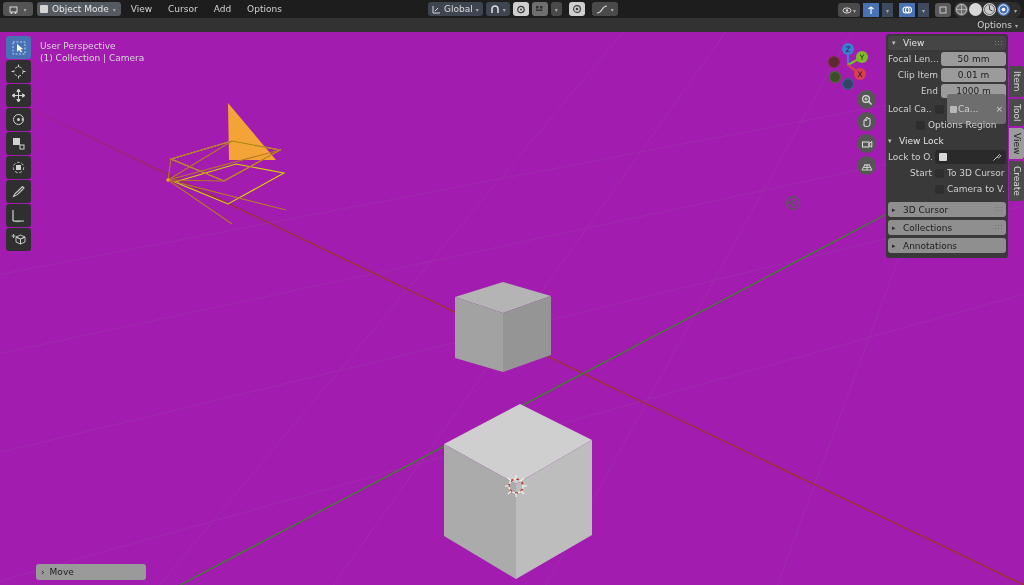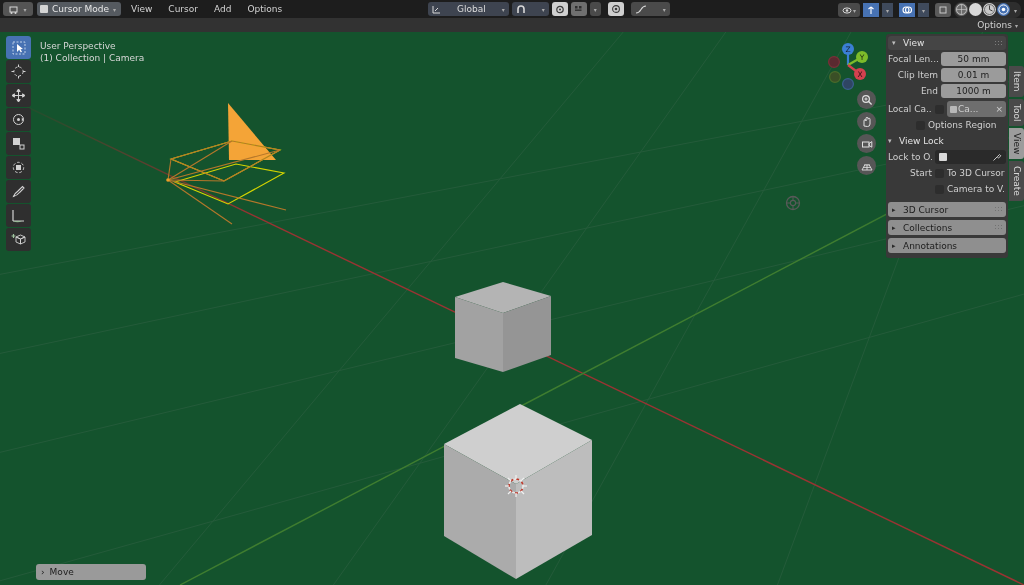--- a/index.html
+++ b/index.html
@@ -26,21 +26,21 @@
   .mode-pill {
     height: 14px; background: #555a60; border-radius: 3px;
     display: flex; align-items: center; gap: 4px; padding: 0 5px 0 3px;
     color: #e8e8e8; font-size: 9px;
   }
   .mode-pill .sq { width: 8px; height: 8px; background: #d4d4d4; border-radius: 1px; }
   .menu-item { color: #d2d2d2; font-size: 9px; padding: 0 6px; line-height: 18px; }
   .tb-center { position: absolute; left: 428px; top: 2px; display: flex; align-items: center; gap: 3px; }
   .pill {
     height: 14px; background: #3e4450; border-radius: 3px;
-    display: flex; align-items: center; gap: 16px; padding: 0 4px;
+    display: flex; align-items: center; gap: 3px; padding: 0 4px;
     font-size: 9px; color: #dcdcdc;
   }
   .iconbtn {
     width: 16px; height: 14px; background: #4a4a4a; border-radius: 3px;
     display: flex; align-items: center; justify-content: center;
     font-size: 8px; color: #ddd;
   }
   .iconbtn.lit { background: #cfcfcf; color: #333; }
   .iconbtn.blue { background: #4772b3; color: #fff; }
   .iconbtn.grp { border-radius: 0; }
@@ -60,21 +60,21 @@
   }
   .options-btn {
     position: absolute; right: 6px; top: 1px; height: 12px;
     display: flex; align-items: center; gap: 3px;
     font-size: 9px; color: #cfcfcf; margin-left: 39px;
   }
 
   
   .viewport {
     position: absolute; left: 0; top: 32px; width: 1024px; height: 553px;
-    background: #14532d; overflow: hidden;
+    background: #a21caf; overflow: hidden;
   }
   .vp-text { position: absolute; left: 40px; top: 8px; font-size: 9px; color: #d8d8d8; line-height: 12px; }
 
   
   .toolbar {
     position: absolute; left: 6px; top: 4px; width: 25px;
     display: flex; flex-direction: column; gap: 1px;
   }
   .tool {
     width: 25px; height: 23px; background: #2f2f2f;
@@ -111,21 +111,21 @@
   .row-lbl { font-size: 9px; color: #cfcfcf; text-align: right; white-space: nowrap; overflow: hidden; }
   .field {
     flex: 1; height: 14px; background: #9b9b9b; border-radius: 3px;
     display: flex; align-items: center; justify-content: center;
     font-size: 9px; color: #1e1e1e;
   }
   .field.dark { background: #2a2a2a; color: #d0d0d0; justify-content: flex-start; padding: 0 4px; }
   .chk { width: 9px; height: 9px; background: #2d2d2d; border-radius: 2px; flex: none; }
   .chklbl { font-size: 9px; color: #d0d0d0; white-space: nowrap; overflow: hidden; }
   .idblock {
-    flex: 1; height: 16px; background: #6e6e6e; border-radius: 3px;
+    flex: 1; height: 30px; background: #6e6e6e; border-radius: 3px;
     display: flex; align-items: center; gap: 1px; padding: 0 3px; font-size: 9px; color: #cfcfcf;
   }
   .closed-panel {
     height: 15px; background: #8f8f8f; border-radius: 3px;
     display: flex; align-items: center; padding: 0 4px; gap: 4px;
     font-size: 9px; color: #1c1c1c; margin-bottom: 3px; position: relative;
   }
   .closed-panel .tri { color: #2a2a2a; }
   .closed-panel .grip { background-image: radial-gradient(#6a6a6a 40%, transparent 41%); background-size: 3px 3px; }
   .subhead { display: flex; align-items: center; gap: 4px; font-size: 9px; color: #e2e2e2; height: 14px; margin: 2px 0; }
@@ -157,21 +157,21 @@
       <svg width="12" height="9" viewBox="0 0 12 9">
         <rect x="1" y="2" width="7" height="5" fill="none" stroke="#d8d8d8" stroke-width="1"></rect>
         <circle cx="2.5" cy="8" r="1" fill="#d8d8d8"></circle>
           <circle cx="6.5" cy="8" r="1" fill="#d8d8d8"></circle>
       </svg>
       <span class="caret">▾</span>
     </div>
 
     <div class="mode-pill">
       <span class="sq"></span>
-      <span>Cursor Mode</span>
+      <span>Object Mode</span>
       <span class="caret">▾</span>
     </div>
 
     <div class="menu-item">View</div>
     <div class="menu-item">Cursor</div>
     <div class="menu-item">Add</div>
     <div class="menu-item">Options</div>
 
     <div class="tb-center">
       <div class="pill">

